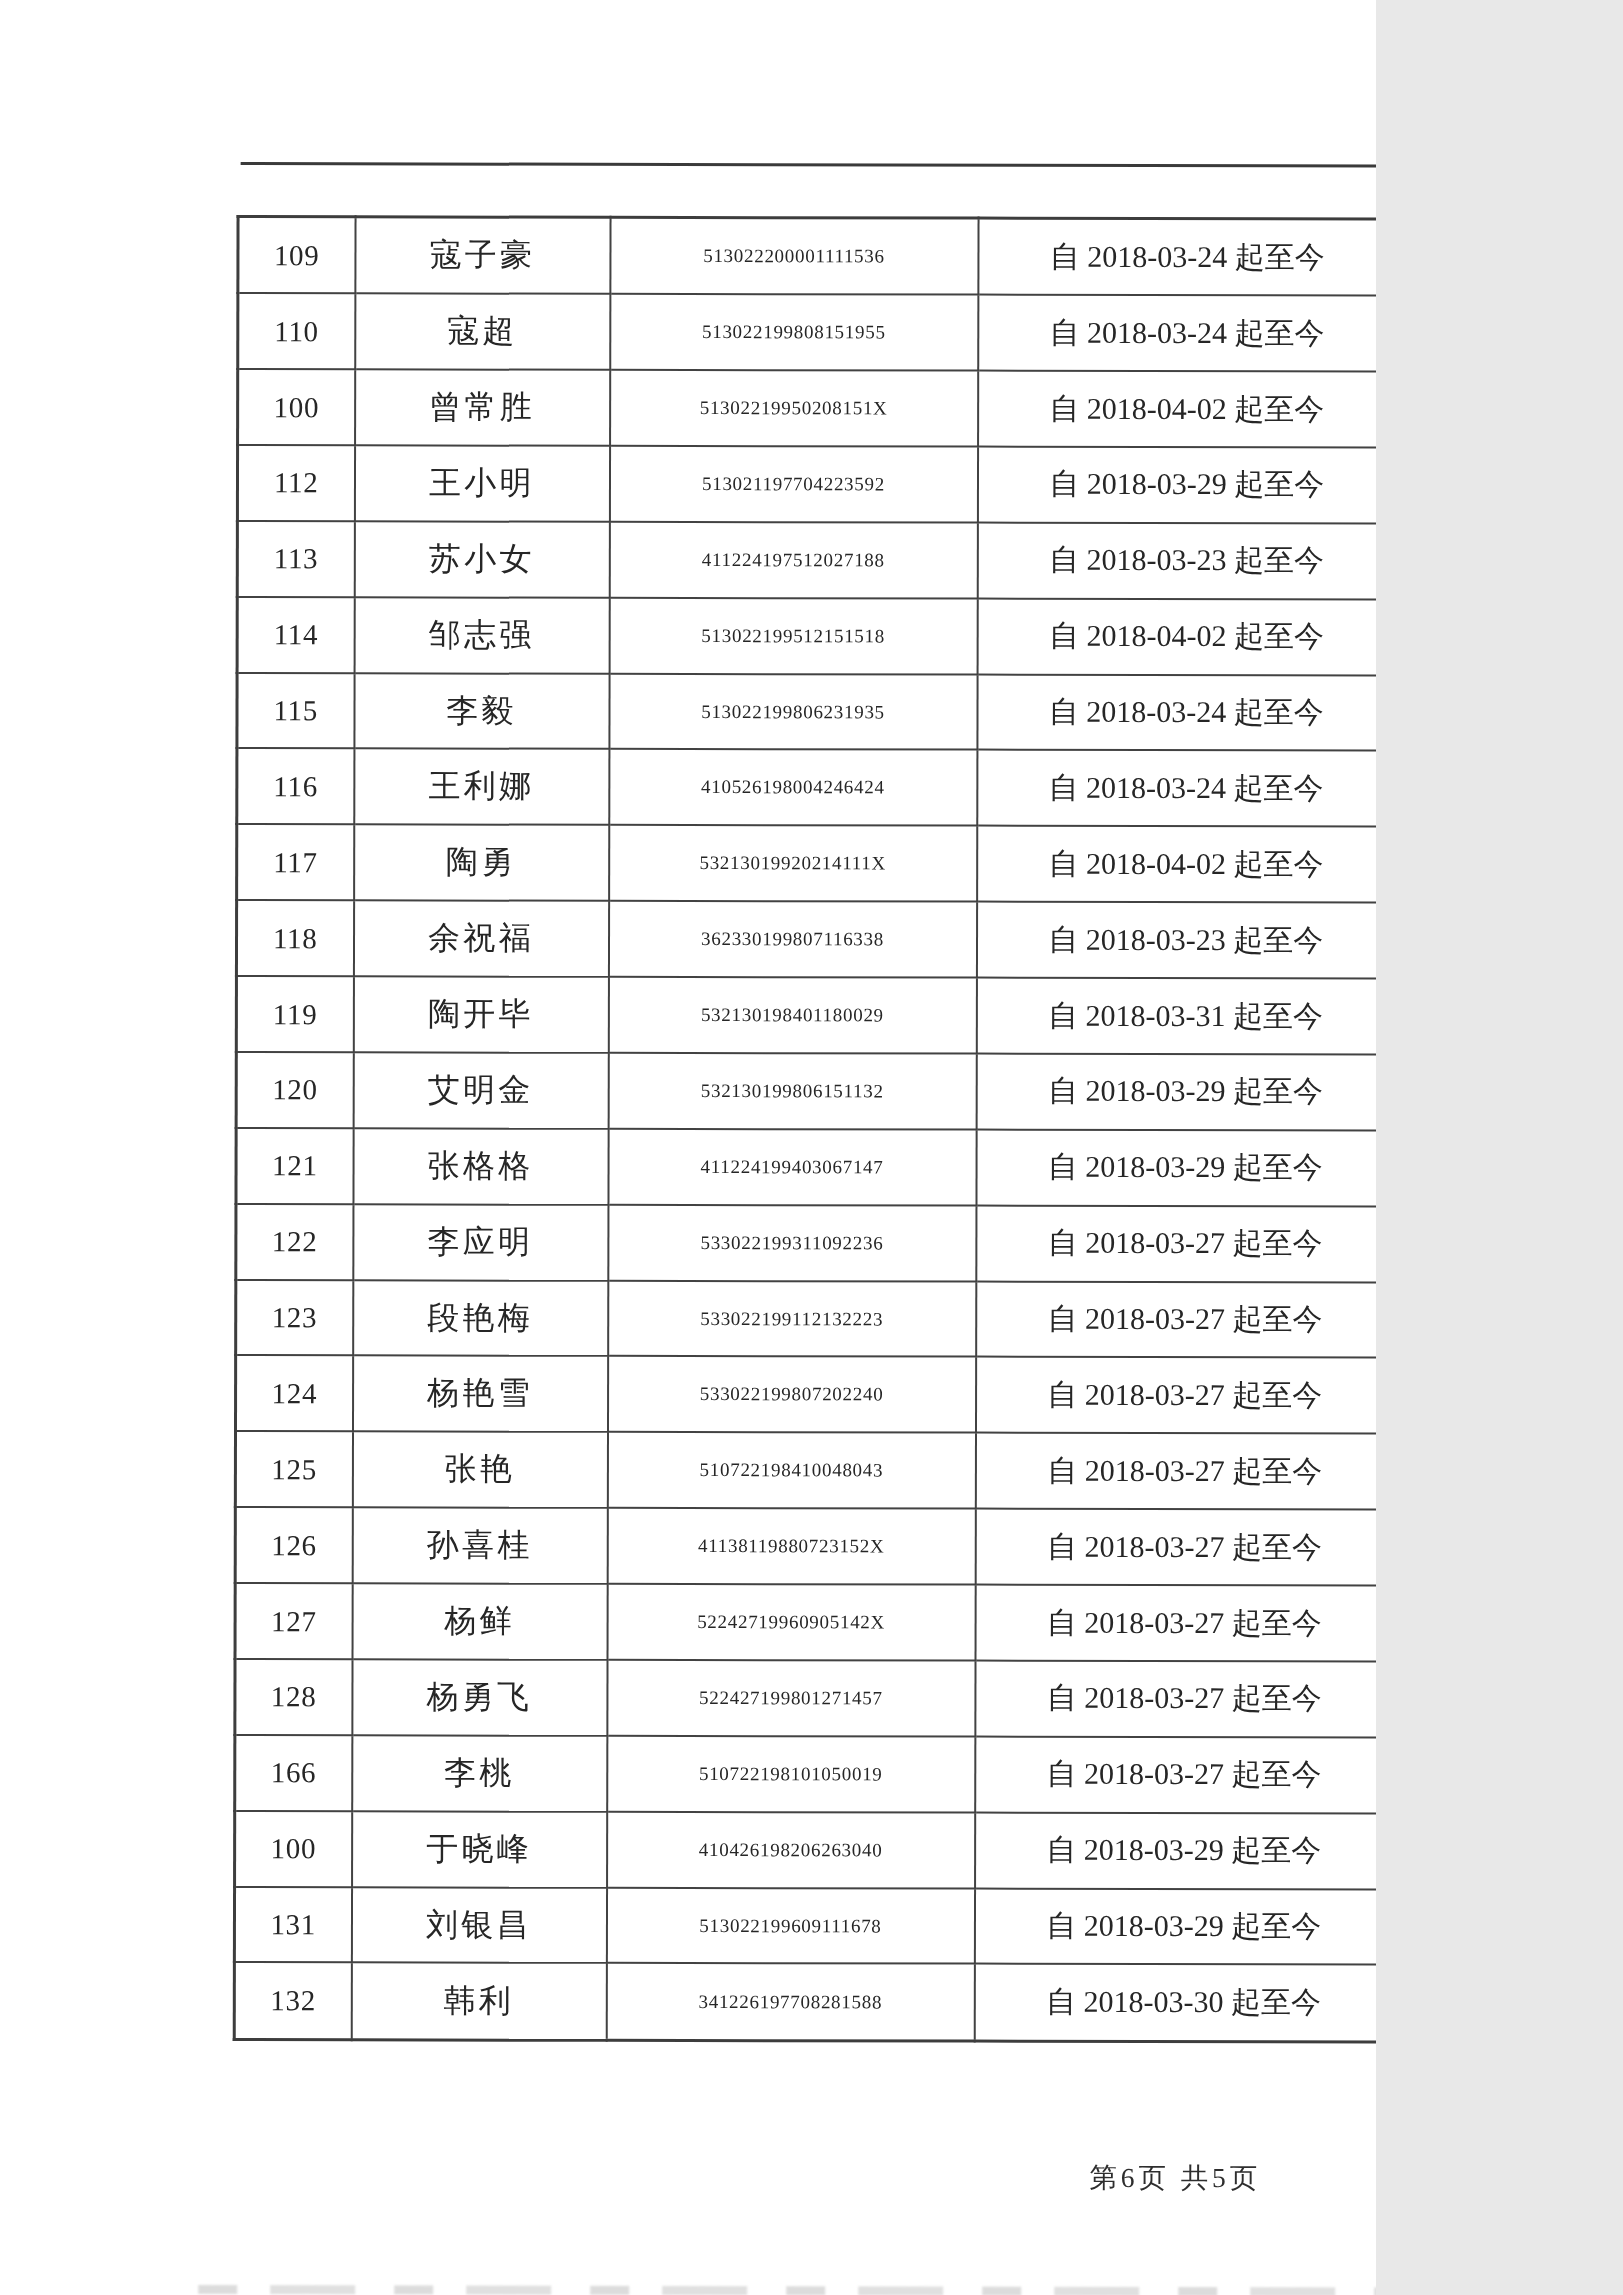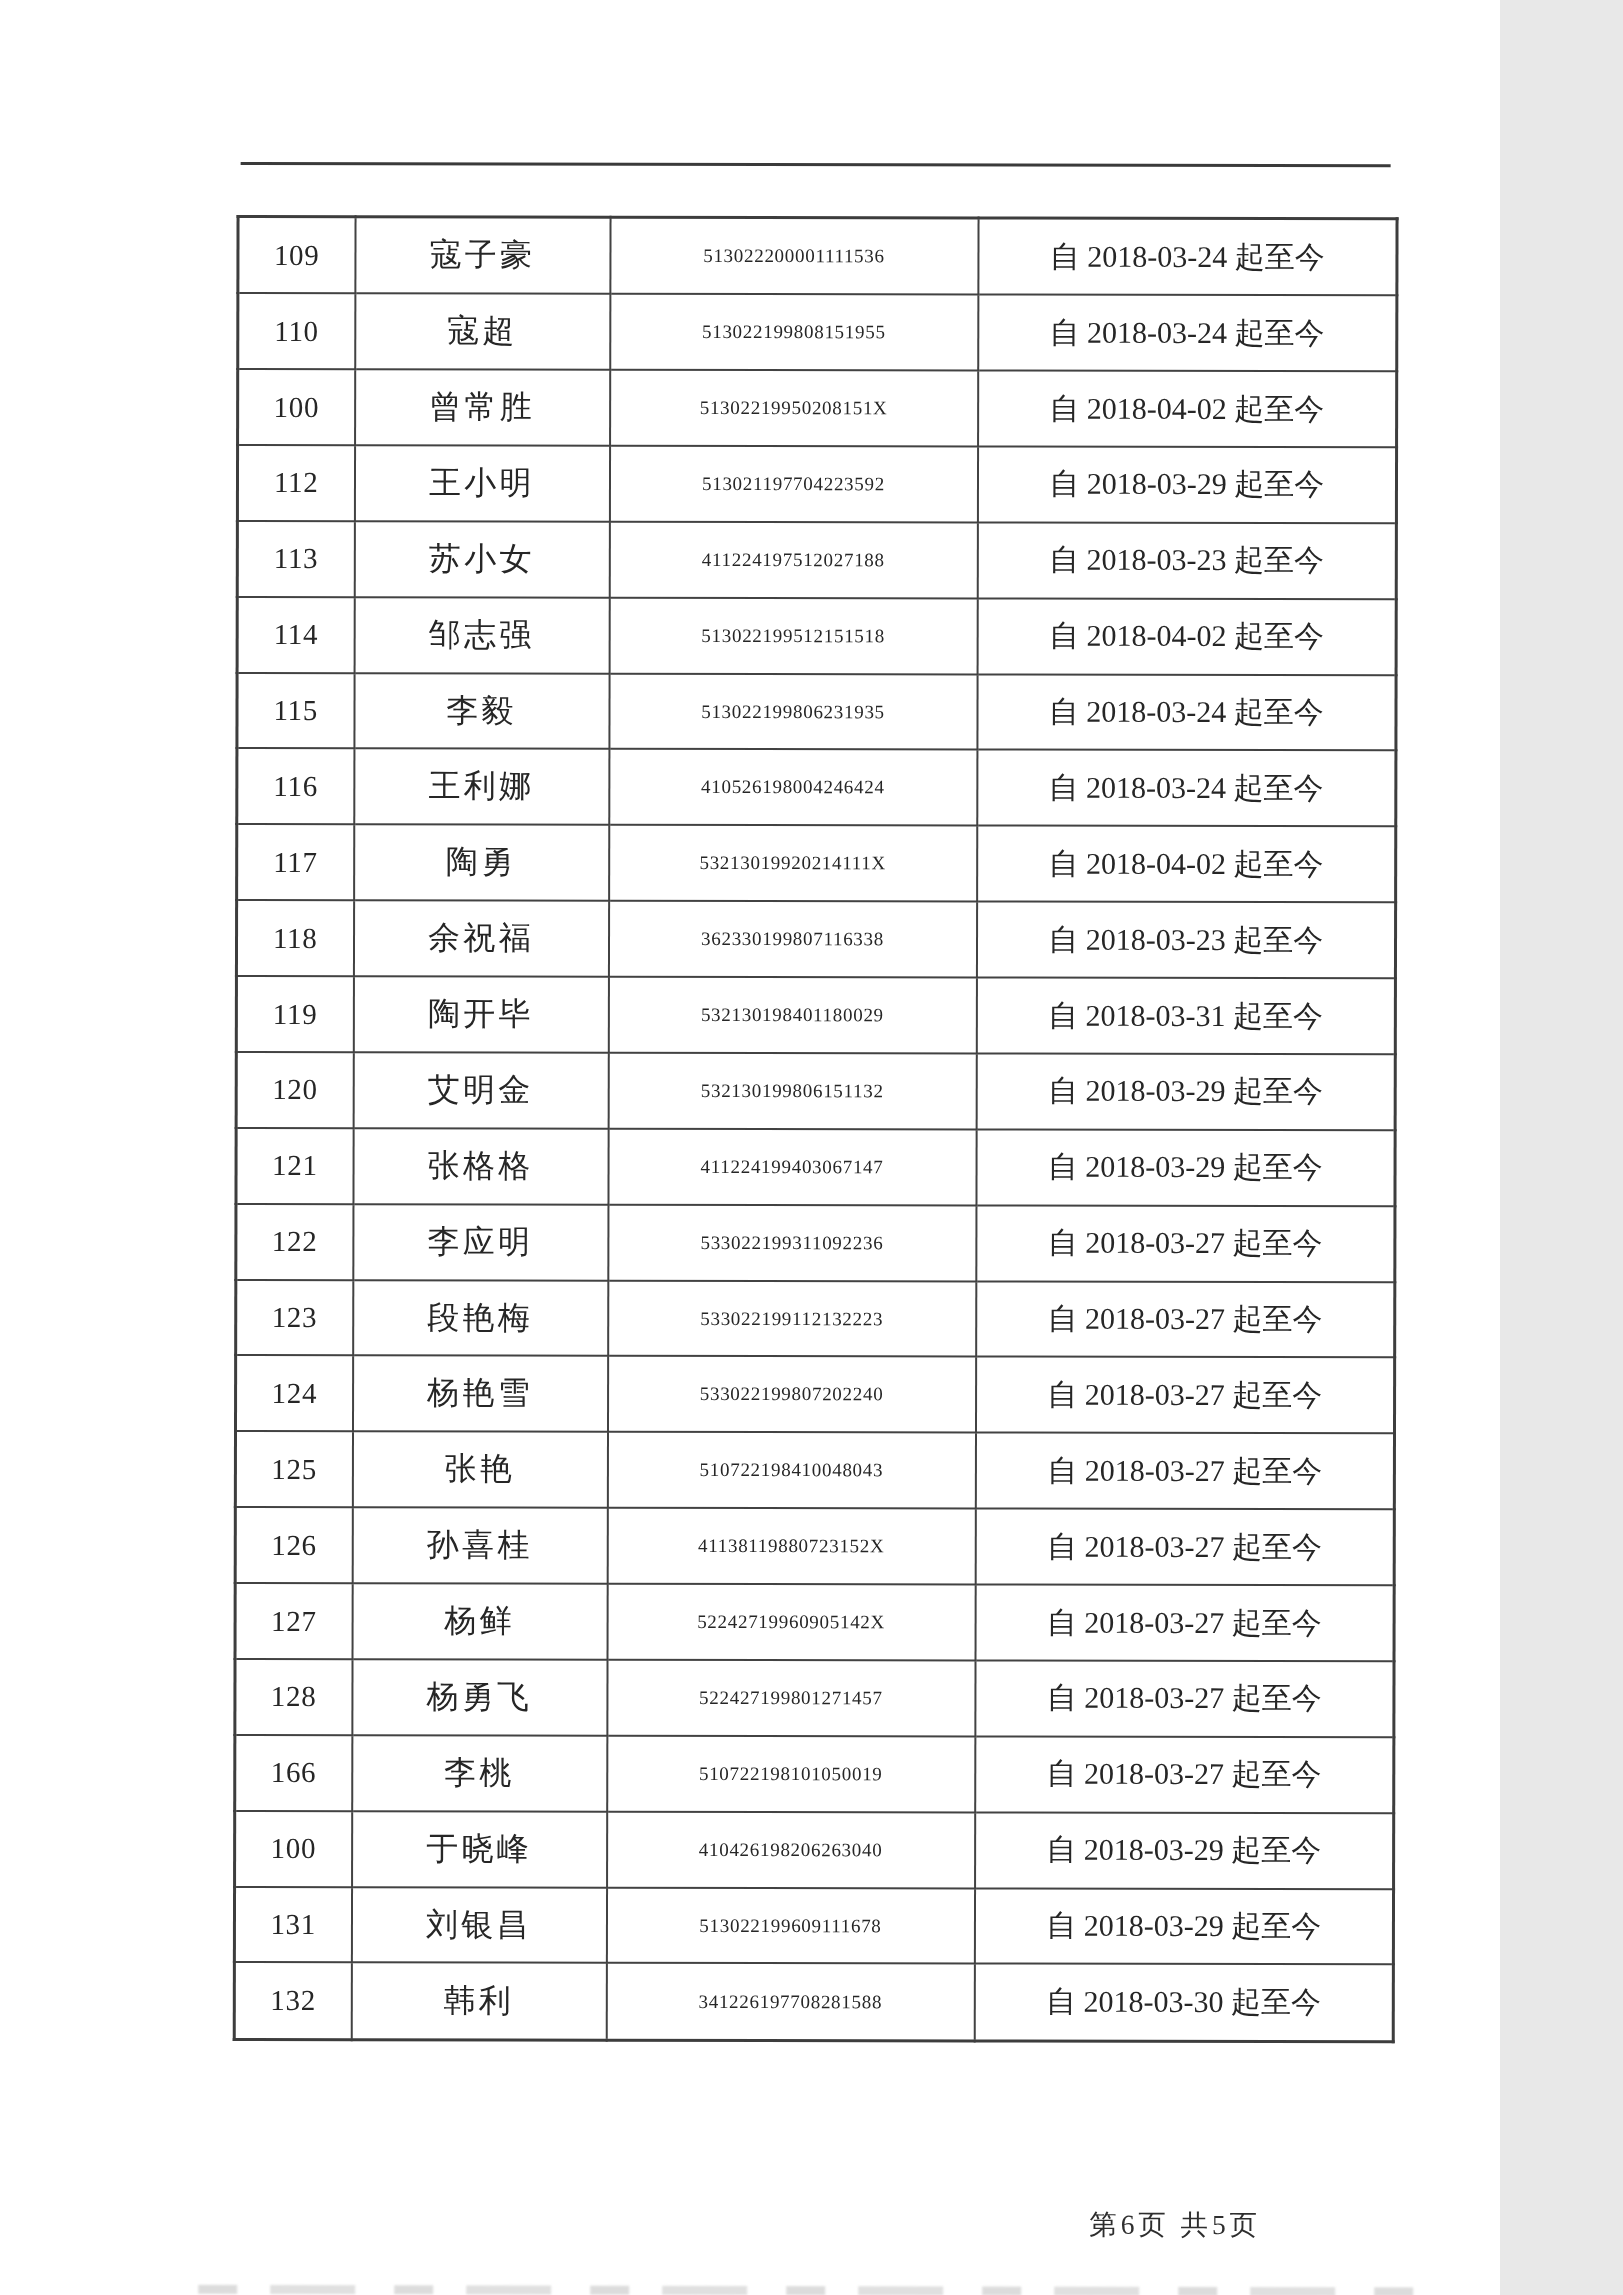--- a/index.html
+++ b/index.html
@@ -1,18 +1,18 @@
 <!DOCTYPE html>
 <html style="font-size:10.5px"><head>
 <meta charset="utf-8">
 <style>
   html,body{margin:0;padding:0;background:#e8e8e8;}
   .page{
     position:relative;
-    width:1500px;height:2295px;
+    width:1376px;height:2295px;
     background:#ffffff;
     overflow:hidden;
     font-family:"Liberation Serif","DejaVu Serif",serif;
     color:#262626;
   }
   .content{
     position:absolute;inset:0;
     transform:rotate(0.12deg);
     transform-origin:50% 0;
   }
@@ -41,21 +41,20 @@
   td.c0{font-size:29px;letter-spacing:0.7px;}
   td.c1{font-size:32px;letter-spacing:3.3px;}
   td.c2{font-size:19px;letter-spacing:0.7px;}
   td.c3{font-size:30px;letter-spacing:0px;}
   .footer{
     position:absolute;
     left:1094px;top:2159px;
     font-size:27.5px;
     letter-spacing:3.9px;
     color:#2e2e2e;
-    margin-top:47px;
   }
   
   .ghost{position:absolute;pointer-events:none;}
   .g-hatch{
     left:1568px;top:1519px;width:79px;height:98px;
     background:repeating-linear-gradient(55deg,#9f9f9f 0 2.6px,transparent 2.6px 9.2px);
     opacity:0.28;filter:blur(0.7px);
     transform:rotate(18deg);
   }
   .g-chevron{left:1541px;top:1636px;opacity:0.45;}

